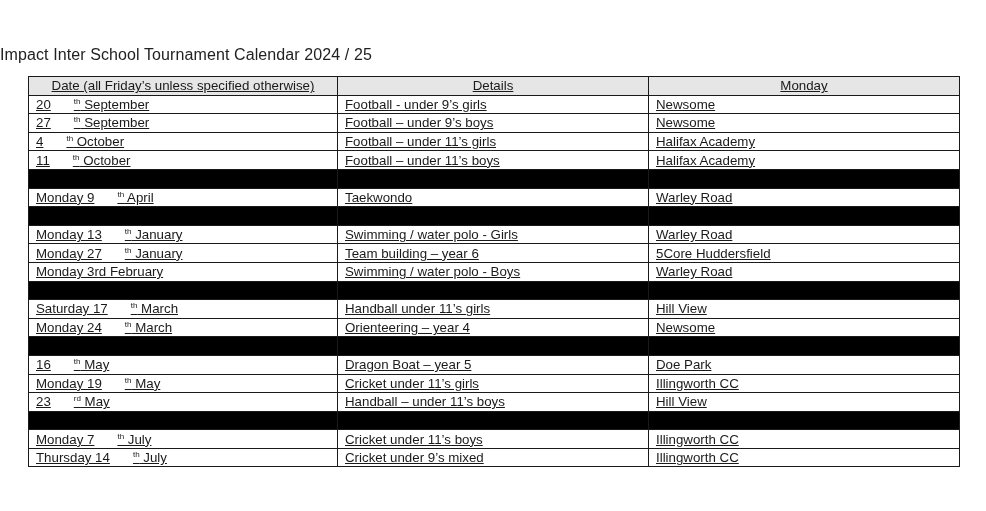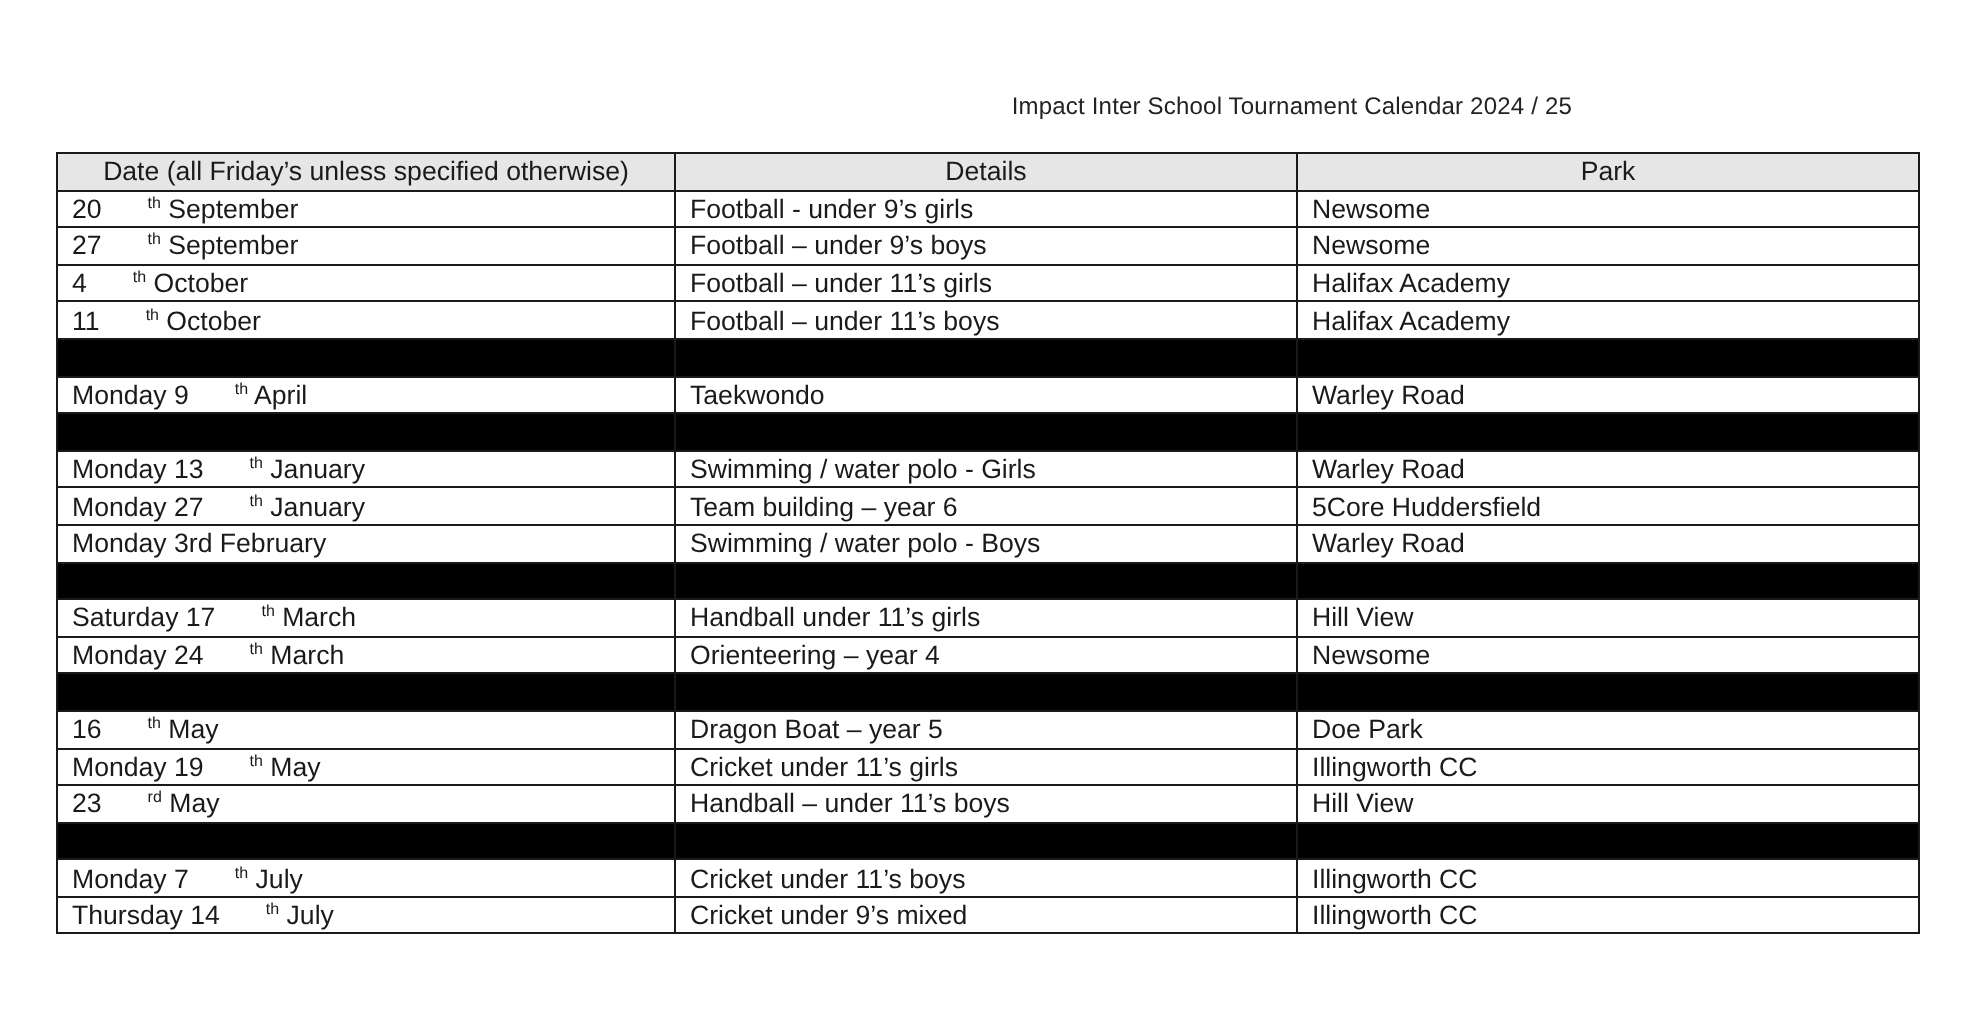--- a/index.html
+++ b/index.html
@@ -1,21 +1,21 @@
 <!DOCTYPE html>
 <html><head>
 <meta charset="utf-8">
 <style>
   html, body { margin:0; padding:0; background:#ffffff; }
   body { width:986px; height:511px; position:relative; overflow:hidden;
          font-family:"Liberation Sans", "DejaVu Sans", sans-serif; color:#1a1a1a; }
-  .title { position:absolute; left:0; width:786px; top:46px; text-align:right;
-           font-size:12px; color:#222; letter-spacing:0.1px; }
+  .title { position:absolute; left:0; width:786px; top:46px; text-align:left;
+           font-size:16px; color:#222; letter-spacing:0.1px; }
   table { position:absolute; left:28px; top:76px; width:931px;
-          border-collapse:collapse; table-layout:fixed; }
+          border-collapse:collapse; table-layout:fixed;text-decoration:underline; }
   td, th { border:1px solid #1a1a1a; height:17.6px; padding:0 0 0 7px;
            font-size:13.3px; font-weight:normal; line-height:17px;
            white-space:nowrap; overflow:hidden; }
   th { background:#e6e6e6; text-align:center; padding:0; }
   tr.sep td { background:#000000; }
   sup { font-size:8px; vertical-align:top; line-height:10px; position:relative; top:1px;padding-left:23px; }
   col.c1 { width:309px; } col.c2 { width:311px; } col.c3 { width:311px; }
 </style>
 </head>
 <body>
@@ -25,21 +25,21 @@
 <table>
   <colgroup>
       <col class="c1">
       <col class="c2">
       <col class="c3">
     </colgroup>
   <thead>
     <tr>
       <th>Date (all Friday’s unless specified otherwise)</th>
       <th>Details</th>
-      <th>Park</th>
+      <th>Monday</th>
     </tr>
   </thead>
   <tbody id="tbody">
       <tr>
         <td><span>20</span><sup>th</sup><span> September</span></td>
         <td>Football - under 9’s girls</td>
         <td>Newsome</td>
       </tr>
       <tr>
         <td><span>27</span><sup>th</sup><span> September</span></td>

